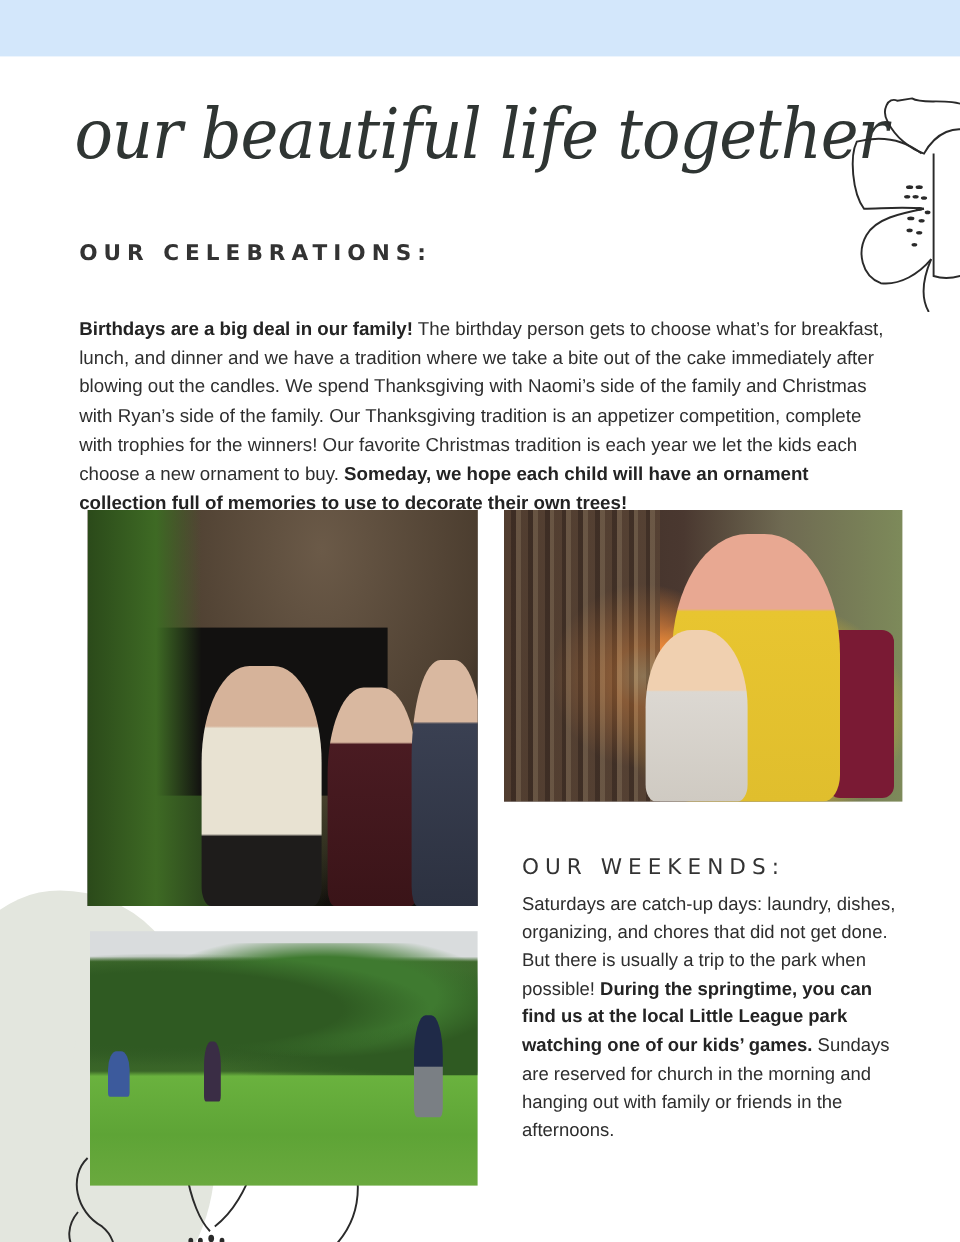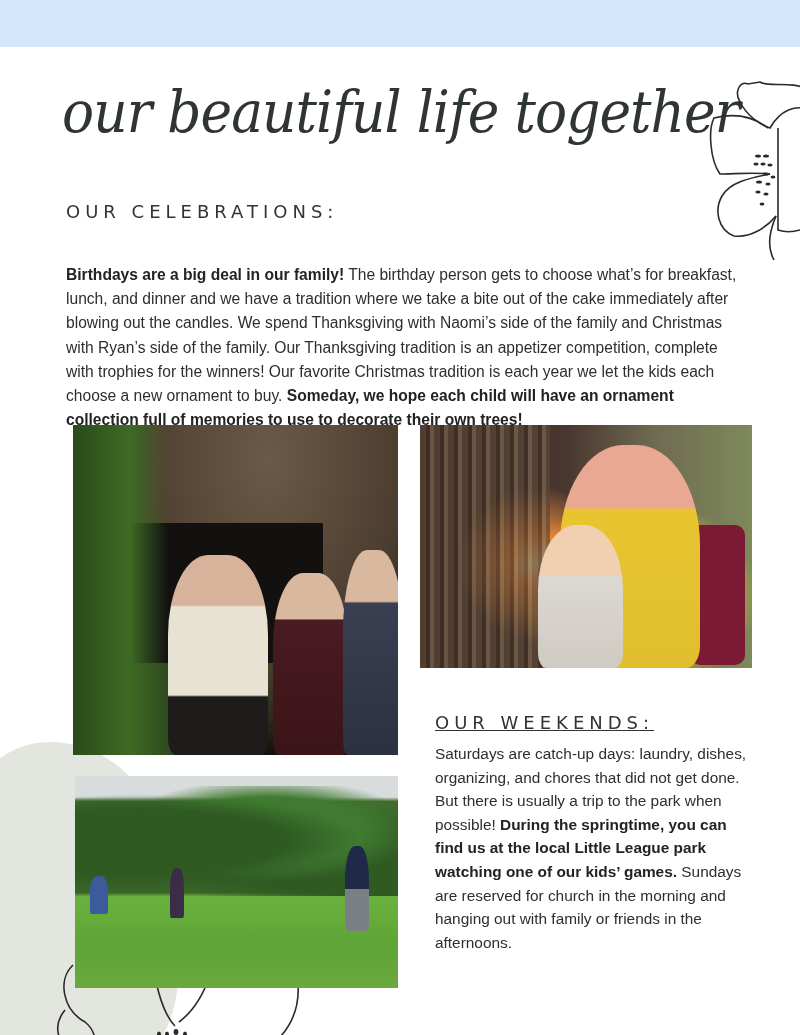--- a/index.html
+++ b/index.html
@@ -4,22 +4,22 @@
 <style>
   html, body { margin:0; padding:0; }
   body { width:800px; height:1035px; position:relative; overflow:hidden; background:#ffffff; font-family:"DejaVu Sans", sans-serif; color:#2b2b2b; }
   .top-band { position:absolute; left:0; top:0; width:800px; height:47px; background:#d3e7fb; }
   .blob { position:absolute; left:-40px; top:742px; width:200px; height:320px; background:#e3e6de; border-radius:45% 55% 30% 40% / 30% 35% 40% 45%; }
   .blob2 { position:absolute; left:60px; top:800px; width:120px; height:260px; background:#e3e6de; border-radius:40% 60% 40% 50%; }
   .title { position:absolute; left:62px; top:78px; font-family:"DejaVu Serif", serif; font-style:italic; font-size:58px; letter-spacing:-1px; color:#2f3533; white-space:nowrap; transform:scaleX(0.92); transform-origin:left top; font-weight:normal; }
   .flower-tr { position:absolute; left:700px; top:70px; width:110px; height:190px; }
   .flower-bl { position:absolute; left:55px; top:960px; width:260px; height:80px; }
   .heading { position:absolute; font-family:"DejaVu Sans", sans-serif; font-size:18px; letter-spacing:5px; color:#333; font-weight:normal; }
-  .h-celebrations { left:66px; top:201px; }
-  .h-weekends { left:435px; top:712px;text-decoration:underline; }
+  .h-celebrations { left:66px; top:201px;font-weight:bold; }
+  .h-weekends { left:435px; top:712px; }
   .para { position:absolute; font-family:"Liberation Sans", sans-serif; font-size:15.6px; line-height:24.2px; color:#2e2e2e; }
   .para b { font-weight:bold; color:#232323; }
   .p-celebrations { left:66px; top:225px; width:680px;margin-top:38px; }
   .p-weekends { left:435px; top:742px; width:320px; font-size:15.4px; line-height:23.6px; }
   .photo { position:absolute; overflow:hidden; }
   .photo-christmas { left:73px; top:425px; width:325px; height:330px;
     background:
       radial-gradient(circle at 20% 80%, #2e4a1e 0, #2e4a1e 20%, transparent 40%),
       radial-gradient(ellipse at 60% 10%, #6b5a48 0, #4a3c2e 50%, transparent 70%),
       linear-gradient(180deg, #5a4c3e 0%, #3e342b 30%, #17140f 35%, #1d1814 70%, #120f0c 100%); }

